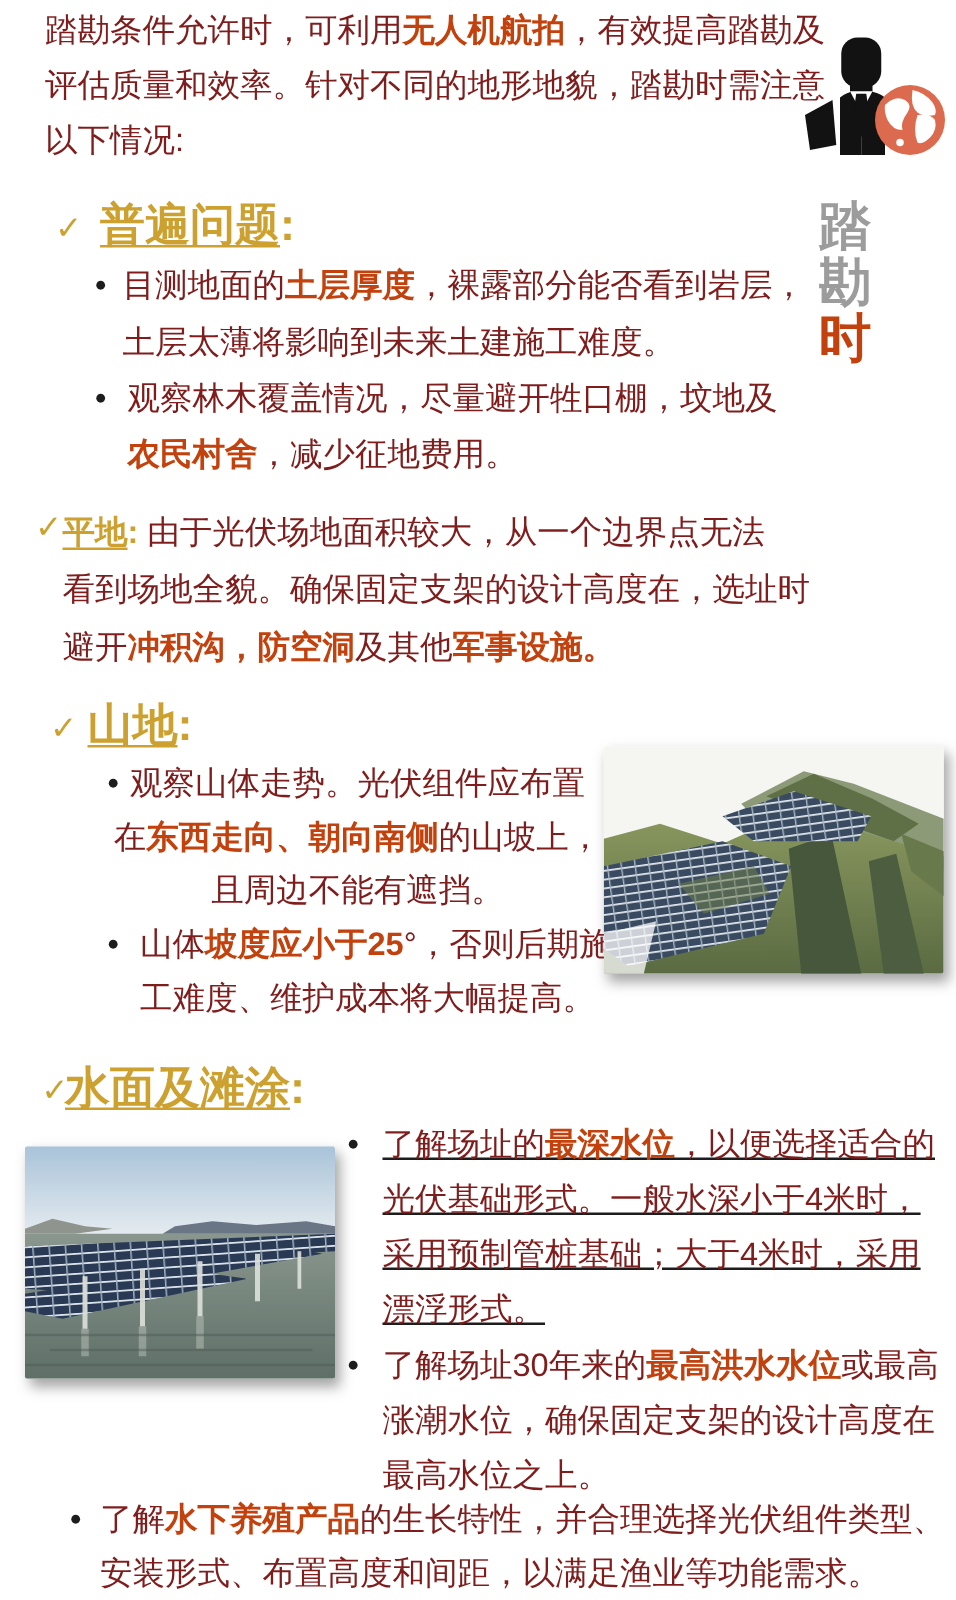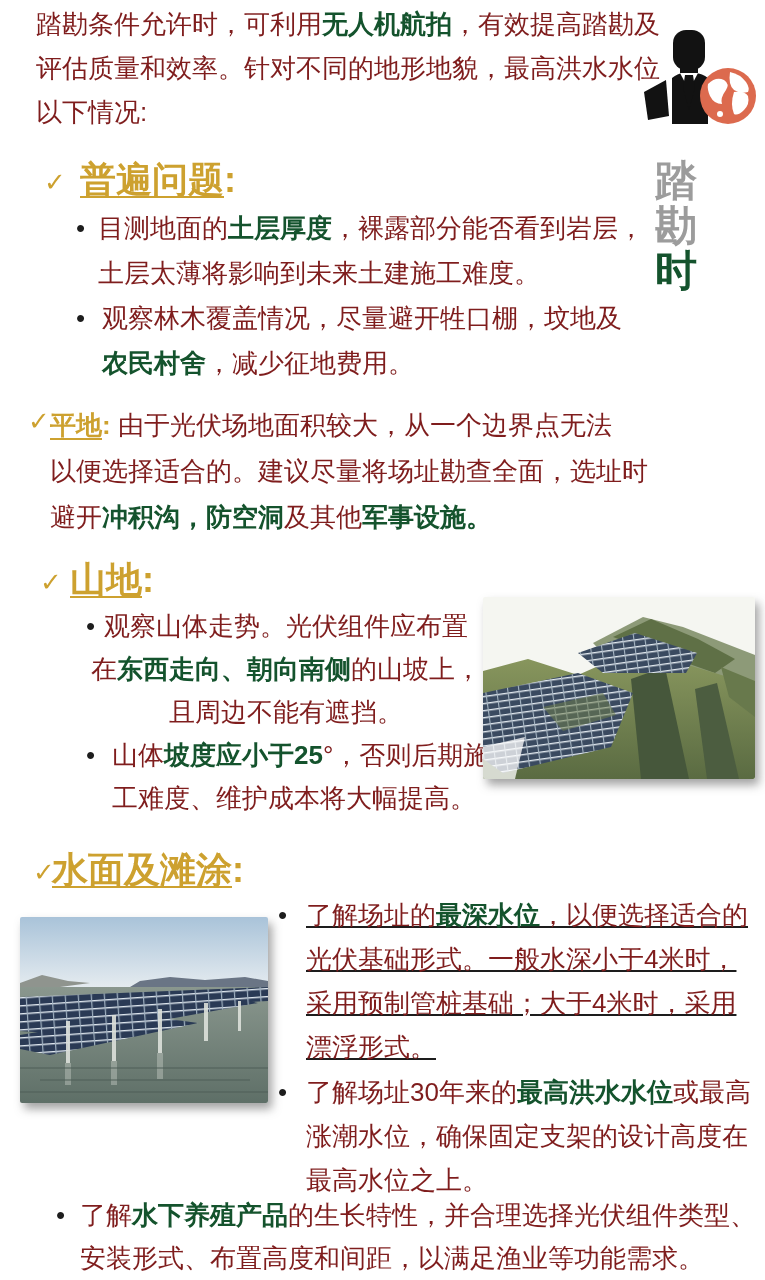--- a/index.html
+++ b/index.html
@@ -4,40 +4,40 @@
 <style>
   html,body{margin:0;padding:0;background:#ffffff;}
   .page{
     position:relative;width:765px;height:1280px;background:#ffffff;overflow:hidden;
     font-family:"Liberation Sans","DejaVu Sans",sans-serif;
     color:#1d1d1d;font-size:26px;
   }
   .abs{position:absolute;}
   .rt .ln{line-height:inherit;white-space:nowrap;}
   .seg-k{color:#7f1d1d;}
-  .seg-r{color:#14532d;font-weight:700;}
+  .seg-r{color:#c2410c;font-weight:700;}
   .seg-h{color:#cda12f;font-weight:700;text-decoration:underline;text-underline-offset:4px;text-decoration-thickness:2px;}
   .seg-hc{color:#cda12f;font-weight:700;}
   .seg-g{color:#9c9c9c;}
   .check{color:#cda12f;font-weight:700;font-size:26px;line-height:30px;}
   .head{font-size:36px;line-height:34px;}
   .item{position:absolute;}
   .item .dot{position:absolute;left:0;top:0;line-height:inherit;color:#1d1d1d;}
   .side-label{font-weight:700;font-size:42px;line-height:45px;text-align:center;width:48px;}
   .photo{position:absolute;border-radius:2px;box-shadow:4px 6px 10px rgba(90,90,90,0.55);}
   .photo svg{display:block;border-radius:2px;}
 </style>
 </head>
 <body>
 
 <div class="page">
 
   <div class="abs rt" style="left:36px;top:2px;width:650px;line-height:44px;">
       <div class="ln"><span class="seg-k">踏勘条件允许时，可利用</span><span class="seg-r">无人机航拍</span><span class="seg-k">，有效提高踏勘及</span></div>
-      <div class="ln"><span class="seg-k">评估质量和效率。针对不同的地形地貌，最高洪水水位</span></div>
+      <div class="ln"><span class="seg-k">评估质量和效率。针对不同的地形地貌，踏勘时需注意</span></div>
       <div class="ln"><span class="seg-k">以下情况:</span></div>
     </div>
 
   <div class="abs" style="left:642px;top:28px;width:118px;height:110px;">
     <svg width="118" height="110" viewBox="0 0 118 110">
 
       <rect x="31" y="2" width="32" height="40" rx="13" fill="#121212"></rect>
       <rect x="38" y="36" width="18" height="10" fill="#121212"></rect>
 
       <polygon points="2,64 24,52 27,88 6,92" fill="#121212"></polygon>
@@ -78,21 +78,21 @@
     <span class="dot">•</span>
     <div class="rt" style="margin-left:26px;">
         <div class="ln"><span class="seg-k">观察林木覆盖情况，尽量避开牲口棚，坟地及</span></div>
         <div class="ln"><span class="seg-r">农民村舍</span><span class="seg-k">，减少征地费用。</span></div>
       </div>
   </div>
 
   <span class="abs check" style="left:28px;top:406px;">✓</span>
   <div class="abs rt" style="left:50px;top:402px;width:650px;line-height:46px;">
       <div class="ln"><span class="seg-h">平地</span><span class="seg-hc">: </span><span class="seg-k">由于光伏场地面积较大，从一个边界点无法</span></div>
-      <div class="ln"><span class="seg-k">以便选择适合的。建议尽量将场址勘查全面，选址时</span></div>
+      <div class="ln"><span class="seg-k">看到场地全貌。确保固定支架的设计高度在，选址时</span></div>
       <div class="ln"><span class="seg-k">避开</span><span class="seg-r">冲积沟，防空洞</span><span class="seg-k">及其他</span><span class="seg-r">军事设施。</span></div>
     </div>
 
   <span class="abs check" style="left:40px;top:567px;">✓</span>
   <div class="abs rt head" style="left:70px;top:563px;">
       <div class="ln"><span class="seg-h">山地</span><span class="seg-hc">:</span></div>
     </div>
 
   <div class="item" style="left:86px;top:605px;width:400px;line-height:43px;">
     <span class="dot">•</span>

